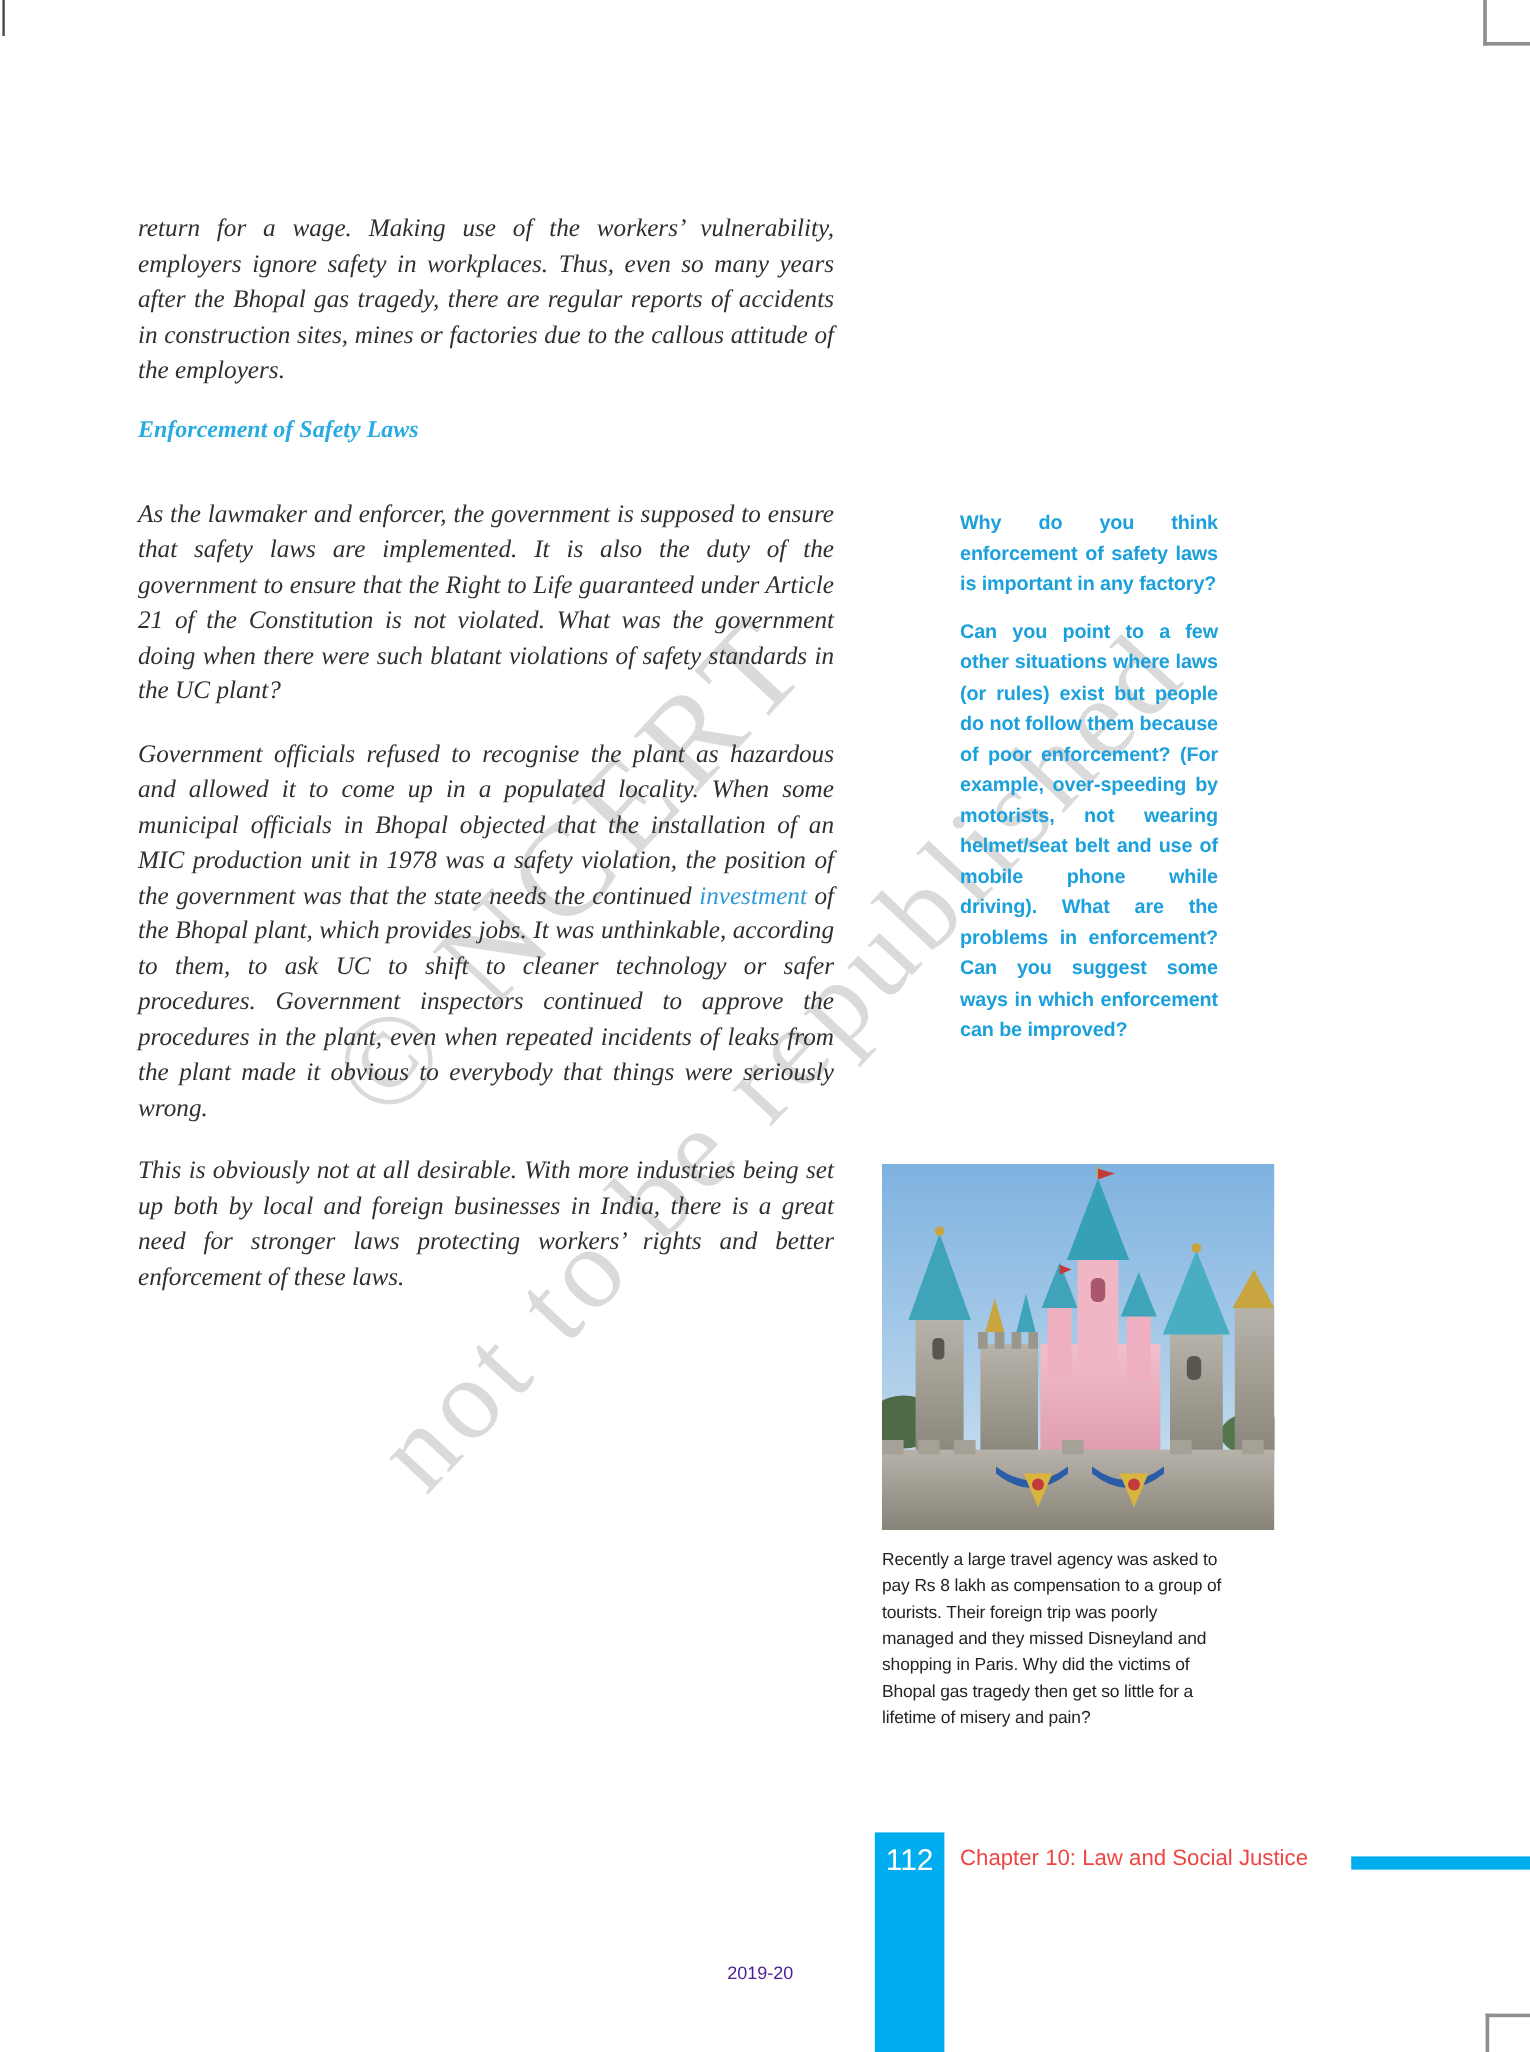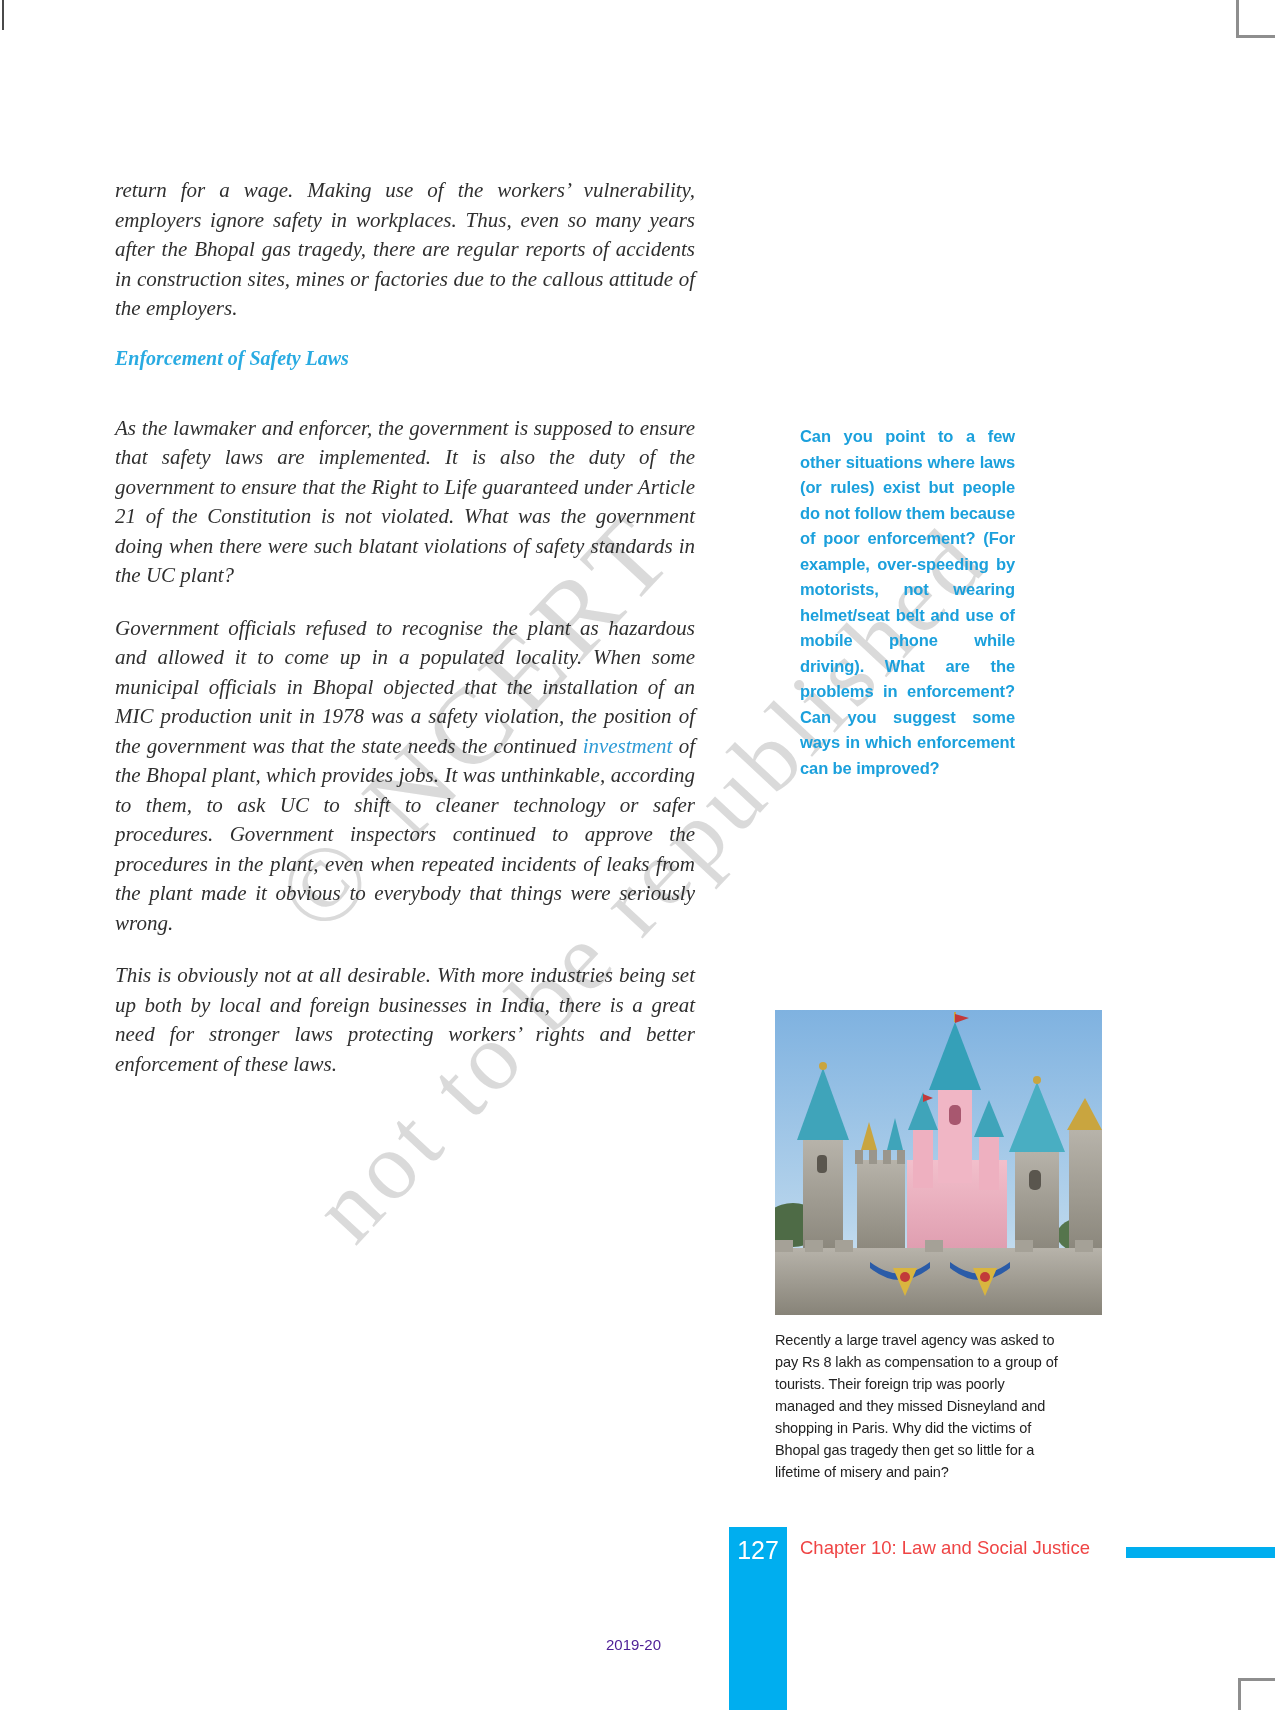--- a/index.html
+++ b/index.html
@@ -36,21 +36,21 @@
 
   
   .sidebar { position:absolute; left:800px; top:424px; width:215px; z-index:1; }
   .sidebar p {
     font-family:"Liberation Sans", sans-serif; font-weight:bold;
     font-size:16.5px; line-height:25.5px; letter-spacing:-0.1px;
     color:var(--sidebar-blue,#1BA0DC); text-align:justify; margin:0 0 14px;
   }
 
   
-  .figure { position:absolute; left:735px; top:1010px; width:327px; z-index:1;margin-left:40px; }
+  .figure { position:absolute; left:735px; top:970px; width:327px; z-index:1; }
   .figure svg { display:block; width:327px; height:305px; }
   .caption {
     margin-top:14px; width:287px;
     font-family:"Liberation Sans", sans-serif; font-size:14.5px;
     line-height:22px; letter-spacing:-0.1px; color:#222;
   }
 
   
   .pagenum-box {
     position:absolute; left:729px; top:1527px; width:58px; height:183px;
@@ -99,20 +99,21 @@
 
   <div class="main">
     <p>return for a wage. Making use of the workers’ vulnerability, employers ignore safety in workplaces. Thus, even so many years after the Bhopal gas tragedy, there are regular reports of accidents in construction sites, mines or factories due to the callous attitude of the employers.</p>
     <h2 class="section-heading">Enforcement of Safety Laws</h2>
     <p>As the lawmaker and enforcer, the government is supposed to ensure that safety laws are implemented. It is also the duty of the government to ensure that the Right to Life guaranteed under Article 21 of the Constitution is not violated. What was the government doing when there were such blatant violations of safety standards in the UC plant?</p>
     <p><span>Government officials refused to recognise the plant as hazardous and allowed it to come up in a populated locality. When some municipal officials in Bhopal objected that the installation of an MIC production unit in 1978 was a safety violation, the position of the government was that the state needs the continued </span><span class="glossary-link">investment</span><span> of the Bhopal plant, which provides jobs. It was unthinkable, according to them, to ask UC to shift to cleaner technology or safer procedures. Government inspectors continued to approve the procedures in the plant, even when repeated incidents of leaks from the plant made it obvious to everybody that things were seriously wrong.</span></p>
     <p>This is obviously not at all desirable. With more industries being set up both by local and foreign businesses in India, there is a great need for stronger laws protecting workers’ rights and better enforcement of these laws.</p>
   </div>
 
   <div class="sidebar">
+    <p>Why do you think enforcement of safety laws is important in any factory?</p>
     <p>Can you point to a few other situations where laws (or rules) exist but people do not follow them because of poor enforcement? (For example, over-speeding by motorists, not wearing helmet/seat belt and use of mobile phone while driving). What are the problems in enforcement? Can you suggest some ways in which enforcement can be improved?</p>
   </div>
 
   <div class="figure">
     <svg viewBox="0 0 327 305" aria-hidden="true">
       <defs>
         <linearGradient id="sky" x1="0" y1="0" x2="0" y2="1">
           <stop offset="0" stop-color="#7fb2e0"></stop>
           <stop offset="0.7" stop-color="#b8d5ec"></stop>
           <stop offset="1" stop-color="#dcebf6"></stop>
@@ -178,19 +179,19 @@
       <path d="M175 252 Q205 275 235 252 L235 258 Q205 282 175 258 Z" fill="#2b5ca8"></path>
       <polygon points="118,258 142,258 130,286" fill="#d9b53f"></polygon>
       <circle cx="130" cy="267" r="5" fill="#c23a3a"></circle>
       <polygon points="198,258 222,258 210,286" fill="#d9b53f"></polygon>
       <circle cx="210" cy="267" r="5" fill="#c23a3a"></circle>
     </svg>
     <div class="caption">Recently a large travel agency was asked to pay Rs 8 lakh as compensation to a group of tourists. Their foreign trip was poorly managed and they missed Disneyland and shopping in Paris. Why did the victims of Bhopal gas tragedy then get so little for a lifetime of misery and pain?</div>
   </div>
 
   <div class="pagenum-box">
-    <div class="pagenum">127</div>
+    <div class="pagenum">112</div>
   </div>
   <div class="chapter">Chapter 10: Law and Social Justice</div>
   <div class="footer-bar"></div>
   <div class="year">2019-20</div>
 
 </div>
 
 </body></html>

